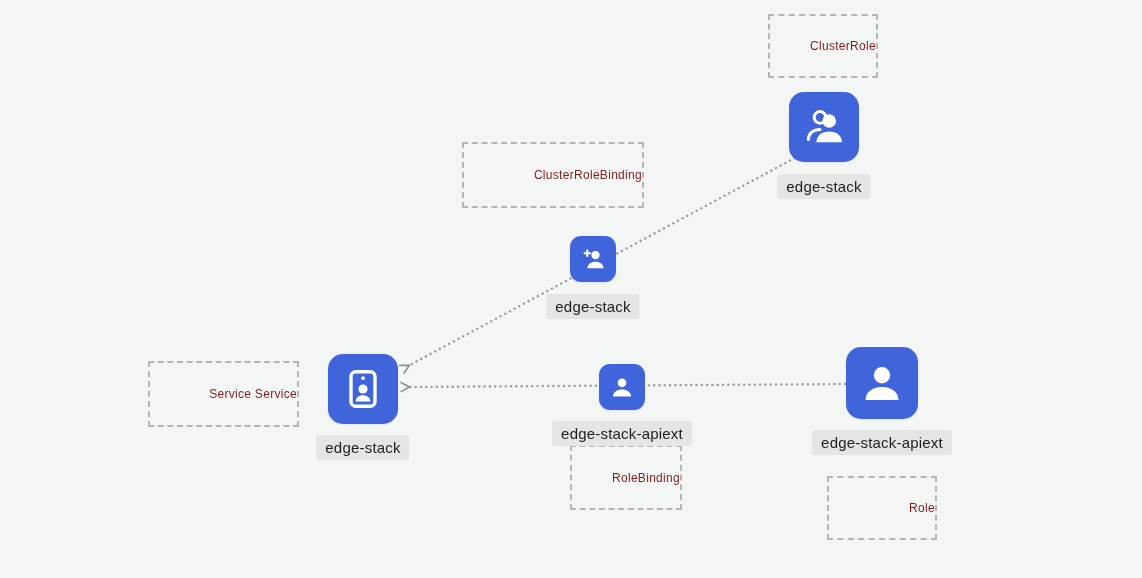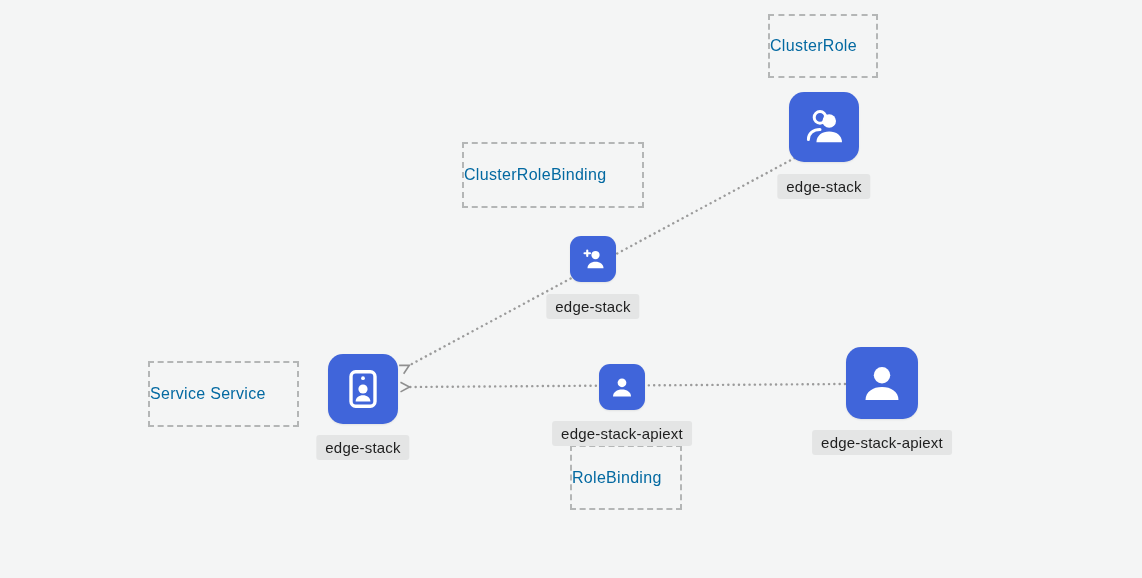--- a/index.html
+++ b/index.html
@@ -10,23 +10,23 @@
   .canvas{
     position:relative;
     width:1142px;height:578px;
     background:#f4f5f5;
     overflow:hidden;
   }
   .edges{position:absolute;left:0;top:0;}
   .type-box{
     position:absolute;
     border:2px dashed #b4b6b6;
-    display:flex;align-items:center;justify-content:flex-start;
-    color:#0369a1;
-    font-size:16px;
+    display:flex;align-items:center;justify-content:flex-end;
+    color:#7f1d1d;
+    font-size:12px;
     letter-spacing:.3px;
     box-sizing:border-box;
     background:transparent;
   }
   .node{
     position:absolute;
     background:#4065DA;
     display:flex;align-items:center;justify-content:center;
     box-shadow:0 1px 2px rgba(0,0,0,.08);
     cursor:pointer;
@@ -68,20 +68,23 @@
     <span>ClusterRole</span>
   </div>
   <div class="type-box" style="left:462px;top:142px;width:182px;height:66px">
     <span>ClusterRoleBinding</span>
   </div>
   <div class="type-box" style="left:148px;top:361px;width:151px;height:66px">
     <span>Service Service</span>
   </div>
   <div class="type-box" style="left:570px;top:445px;width:112px;height:65px">
     <span>RoleBinding</span>
+  </div>
+  <div class="type-box" style="left:827px;top:476px;width:110px;height:64px">
+    <span>Role</span>
   </div>
 
   <div class="node node-lg" style="left:789px;top:92px">
     <span class="icon">
       <svg viewBox="0 0 24 24">
         <circle cx="10" cy="7.2" r="2.9" fill="none" stroke="#fff" stroke-width="1.5"></circle>
         <path d="M4.2 18.2c0-3.1 2.5-5 5.8-5" fill="none" stroke="#fff" stroke-width="1.5" stroke-linecap="round"></path>
         <circle cx="14.6" cy="9" r="3.4" fill="#fff"></circle>
         <path d="M8.2 19.6c0-3.4 2.9-5.4 6.4-5.4s6.4 2 6.4 5.4z" fill="#fff"></path>
       </svg>

